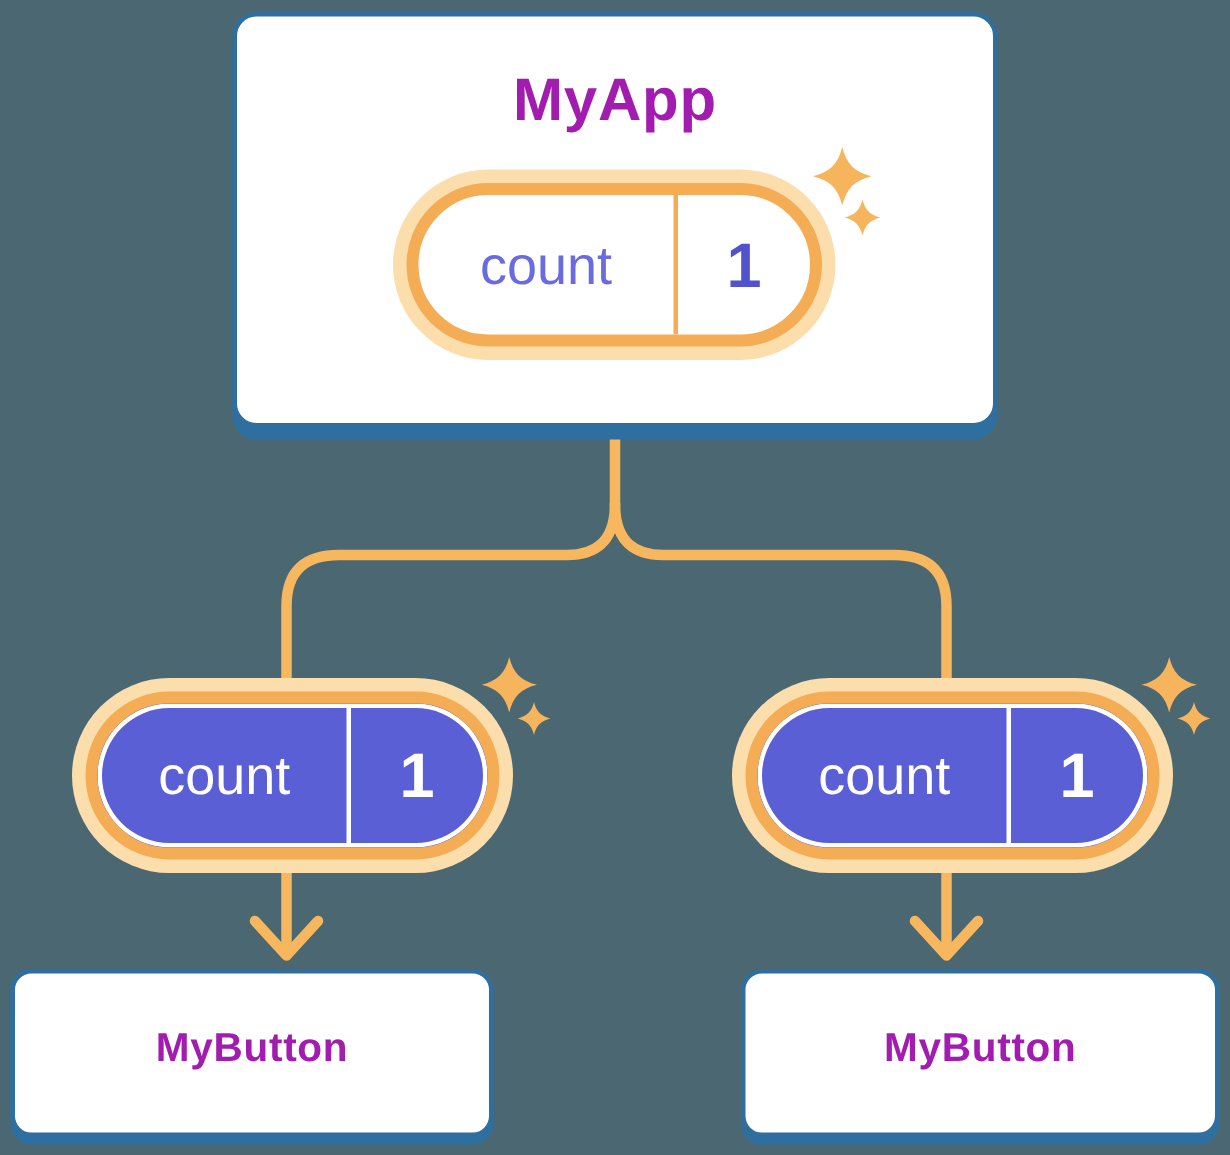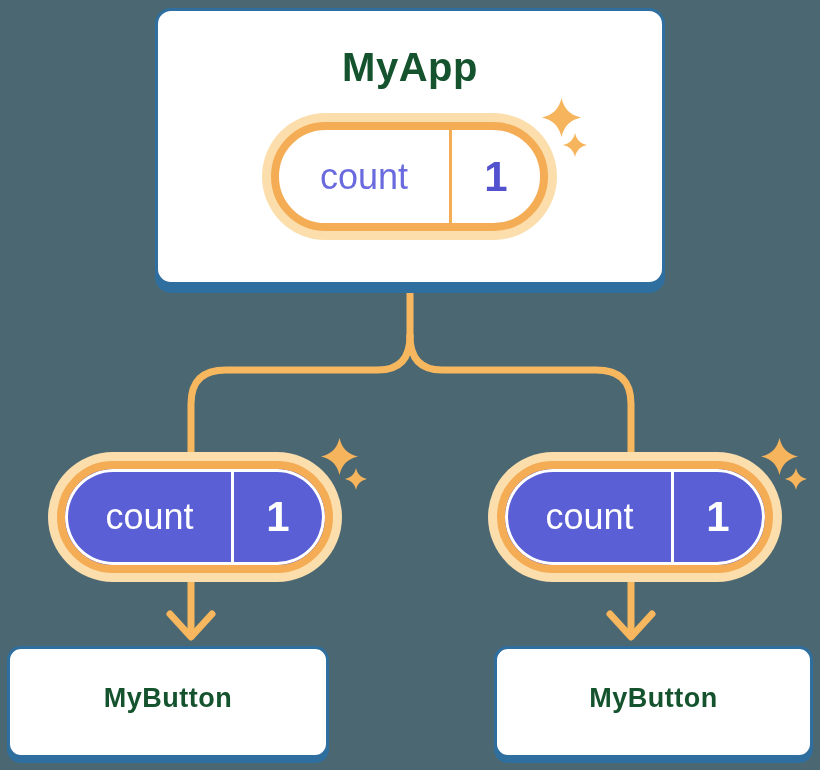--- a/index.html
+++ b/index.html
@@ -37,21 +37,21 @@
   .card.child {
     border-radius: 14px;
     box-shadow: 0 5px 0 0 #2F6F9F;
   }
   .card.child.left  { left: 7px;   top: 646px; width: 322px; height: 112px; }
   .card.child.right { left: 494px; top: 646px; width: 319px; height: 112px; }
   .card-title {
     position: absolute;
     left: 0; right: 0;
     text-align: center;
-    color: #14532d;
+    color: #a21caf;
     font-weight: 700;
     letter-spacing: 0.5px;
   }
   .card.root .card-title { top: 34px; font-size: 40px; }
   .card.child .card-title { top: 34px; font-size: 27px; }
 
   
   .pill {
     position: absolute;
     border-radius: 999px;

